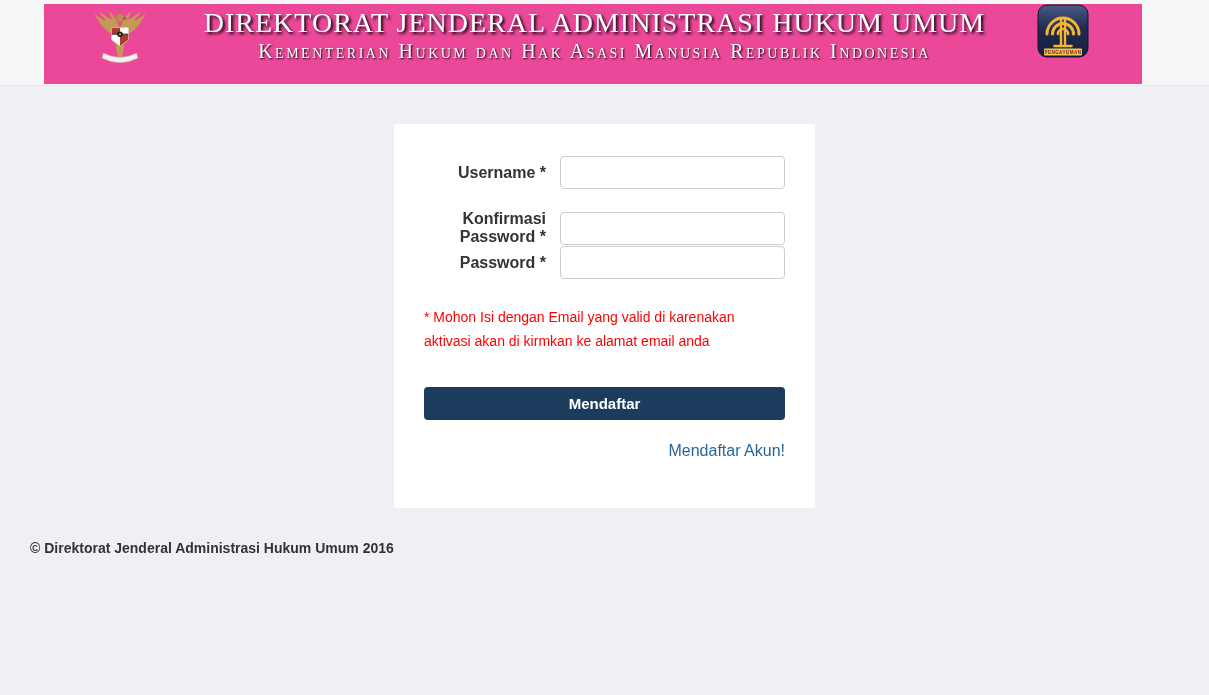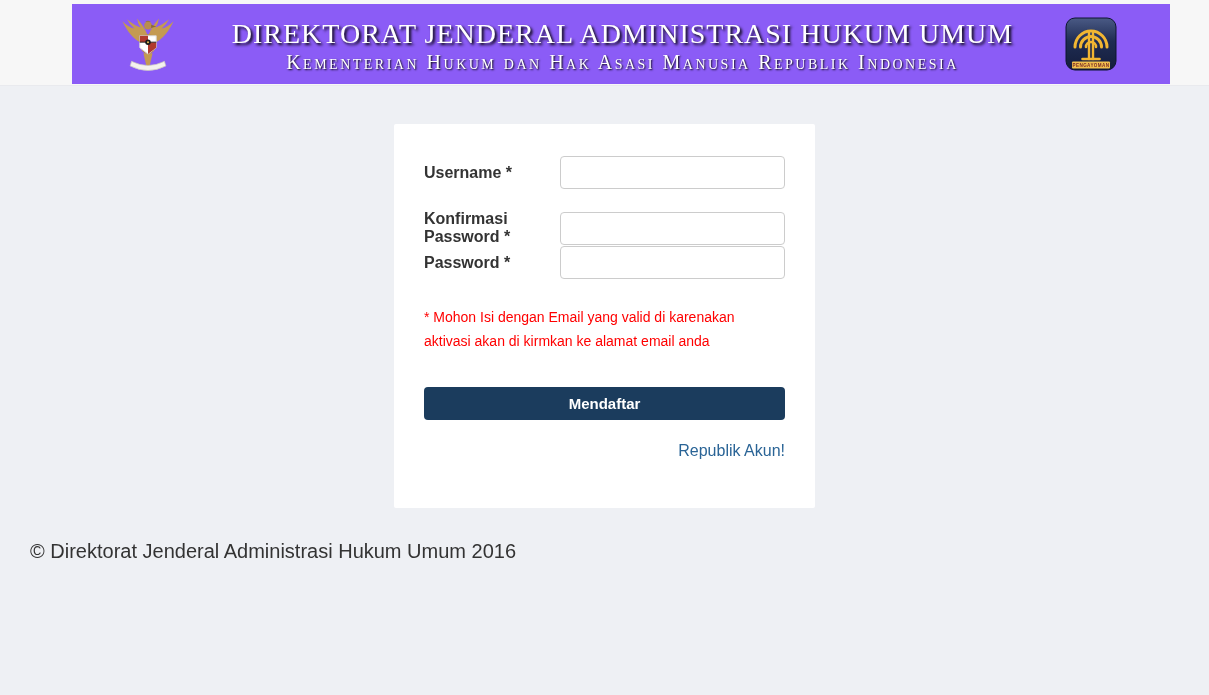--- a/index.html
+++ b/index.html
@@ -1,40 +1,40 @@
 <!DOCTYPE html>
 <html><head>
 <meta charset="utf-8">
 <style>
   * { margin:0; padding:0; box-sizing:border-box; }
   body { font-family:"Liberation Sans", sans-serif; }
   .page { width:1209px; height:695px; background:#eef0f4; overflow:hidden; position:relative; }
 
   
   .top-band { background:#f7f7f7; padding:4px 0 1px 0; border-bottom:1px solid #e9eaee; }
-  .header-bar { margin-left:72px; width:1098px; height:80px; background:#8b5cf6; display:flex; align-items:center; }
+  .header-bar { margin-left:44px; width:1098px; height:80px; background:#ec4899; display:flex; }
   .garuda-wrap { margin-left:44px; width:64px; height:64px; flex:0 0 auto; }
   .header-titles { flex:1; text-align:center; color:#fff; font-family:"Liberation Serif", serif; padding-top:2px; }
   .header-title { font-size:28px; letter-spacing:1px; line-height:33px; text-shadow:2px 2px 3px #000; white-space:nowrap; }
   .header-subtitle { font-size:20px; font-variant:small-caps; letter-spacing:2.5px; line-height:24px; text-shadow:1px 1px 2px #000; white-space:nowrap; }
   .pengayoman-wrap { margin-right:53px; width:52px; height:54px; flex:0 0 auto; }
 
   
   .card { width:421px; margin:38px auto 0; background:#fff; border-radius:2px; padding:32px 30px 48px 30px; }
   .field-row { display:flex; align-items:center; margin-bottom:21px; }
   .field-row.last { margin-bottom:0; }
-  .field-label { flex:0 0 136px; padding-right:14px; font-size:16px; font-weight:bold; color:#333; line-height:18px; }
+  .field-label { flex:0 0 136px; padding-right:14px; font-size:16px; font-weight:bold; color:#333; line-height:18px;text-align:right; }
   .field-input { flex:0 0 225px; width:225px; height:33px; border:1px solid #ccc; border-radius:4px; padding:6px 8px; font-size:14px; color:#333; outline:none; background:#fff; }
   .note { margin-top:26px; font-size:14px; line-height:24px; color:#ff0000; }
   .submit-btn { display:block; width:100%; height:33px; margin-top:34px; background:#1b3c5d; color:#fff; font-size:15px; font-weight:bold; font-family:"Liberation Sans", sans-serif; border:none; border-radius:4px; cursor:pointer; }
   .link-row { text-align:right; margin-top:22px; }
   .link-row a { color:#2a6496; font-size:16px; text-decoration:none; cursor:pointer; }
 
   
-  .footer { margin:32px 0 11px 30px; font-size:20px; color:#333; }
+  .footer { margin:32px 0 11px 30px; font-size:14px; color:#333;font-weight:bold; }
 </style>
 </head>
 <body>
 
 <div class="page">
 
   <div class="top-band">
     <div class="header-bar">
 
       <div class="garuda-wrap">
@@ -108,20 +108,20 @@
     <div class="field-row">
       <label class="field-label">Password *</label>
       <input class="field-input" type="password" style="">
     </div>
 
     <p class="note">* Mohon Isi dengan Email yang valid di karenakan aktivasi akan di kirmkan ke alamat email anda</p>
 
     <button class="submit-btn">Mendaftar</button>
 
     <div class="link-row">
-      <a>Republik Akun!</a>
+      <a>Mendaftar Akun!</a>
     </div>
 
   </div>
 
   <div class="footer">© Direktorat Jenderal Administrasi Hukum Umum 2016</div>
 
 </div>
 
 </body></html>

